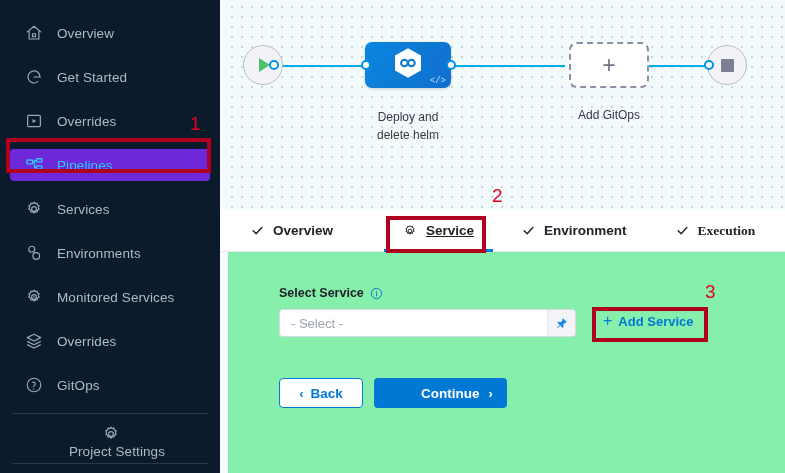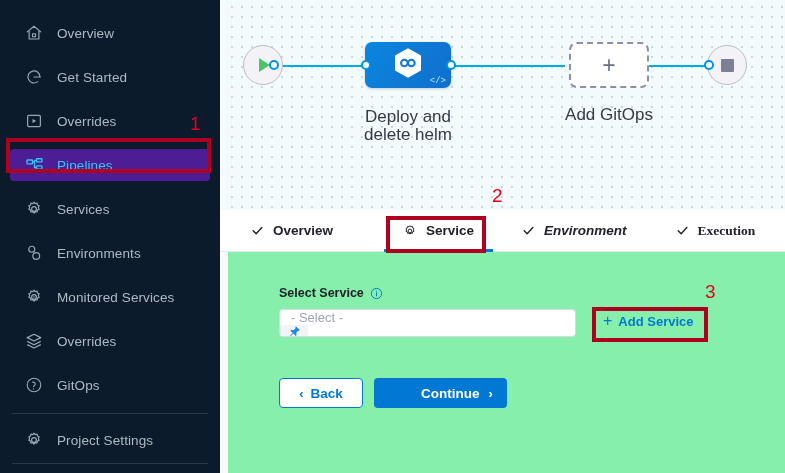--- a/index.html
+++ b/index.html
@@ -29,35 +29,35 @@
     cursor: pointer;
   }
   .nav-item .nav-ico {
     width: 20px; height: 20px;
     margin-right: 13px;
     display: flex; align-items: center; justify-content: center;
     flex: 0 0 20px;
   }
   .nav-item .nav-ico svg { display: block; }
   .nav-item.active {
-    background: #4c1d95;
+    background: #6d28d9;
     color: #33c5f4;
     text-align: center;
   }
   .nav-item.active .nav-ico svg { stroke: #33c5f4; }
   .nav-label { white-space: nowrap; letter-spacing: .1px; }
   .nav-divider {
     height: 1px; background: #2b3748;
     margin: 10px 12px 10px 12px;
   }
   #sidebar-bottom-divider {
     position: absolute; left: 12px; bottom: 9px;
     width: 196px; height: 1px; background: #2b3748;
   }
-  .nav-item.settings { margin-top: 2px; }
+  .nav-item.settings { margin-top: 2px; flex-direction: column; }
 
   
   #main {
     position: absolute; left: 220px; top: 0;
     width: 565px; height: 473px;
     background: #f6fbfd;
   }
 
   
   #canvas {
@@ -126,43 +126,43 @@
     border: 2px dashed #8b90a8; border-radius: 8px;
     background: #ffffff;
     display: flex; align-items: center; justify-content: center;
     z-index: 2;
   }
   .plus-glyph { font-size: 23px; color: #6b7185; line-height: 1; font-weight: 300; }
 
   .node-caption {
     position: absolute;
     text-align: center;
-    font-size: 17px; color: #383946;
+    font-size: 12px; color: #383946;
     line-height: 18px;
   }
   #caption-stage { left: 128px; top: 108px; width: 110px; }
   #caption-add   { left: 329px; top: 106px; width: 110px; }
 
   
   #tabbar {
     position: absolute; left: 0; top: 210px;
     width: 565px; height: 42px;
     background: #ffffff;
     border-bottom: 1px solid #e3e8ef;
     display: flex; align-items: center;
   }
   .tab {
     display: flex; align-items: center;
     height: 42px; padding: 0 8px;
     font-size: 13.5px; color: #22222a; font-weight: bold;
     cursor: pointer; position: relative;
   }
   #tab-overview    { margin-left: 23px; }
-  #tab-service     { margin-left: 54px; }
-  #tab-environment { margin-left: 32px; font-style: italic; }
+  #tab-service     { margin-left: 54px; text-decoration: underline; }
+  #tab-environment { margin-left: 32px; }
   #tab-execution   { margin-left: 33px; font-family: Liberation Serif, serif; }
   .tab .tick { margin-right: 9px; display: flex; }
   .tab.active::after {
     content: ""; position: absolute; left: -11px; right: -11px; bottom: 0;
     height: 3px; background: #0278d5;
   }
 
   
   #form-area {
     position: absolute; left: 8px; top: 252px;
@@ -174,21 +174,21 @@
     font-size: 12.5px; font-weight: bold; color: #22222a;
     display: flex; align-items: center;
   }
   #info-icon { margin-left: 6px; display: flex; }
 
   #select-wrap {
     position: absolute; left: 51px; top: 57px;
     width: 297px; height: 28px;
     display: flex;
     border: 1px solid #d9dae5; border-radius: 4px;
-    background: #ffffff; overflow: hidden; flex-direction: column;
+    background: #ffffff; overflow: hidden;
   }
   #select-value {
     flex: 1; display: flex; align-items: center;
     padding-left: 11px;
     font-size: 13px; color: #9fa3b4;
   }
   #pin-btn {
     width: 28px; background: #f3f3f8;
     border-left: 1px solid #e4e5ed;
     display: flex; align-items: center; justify-content: center;

